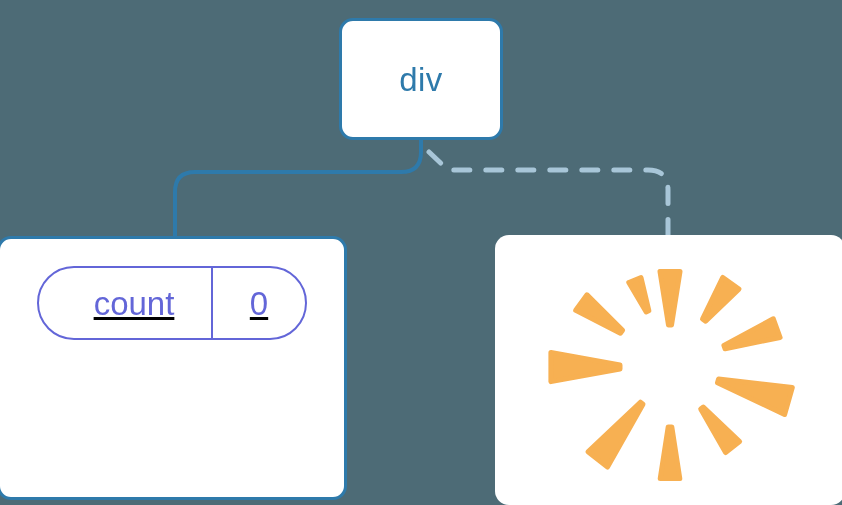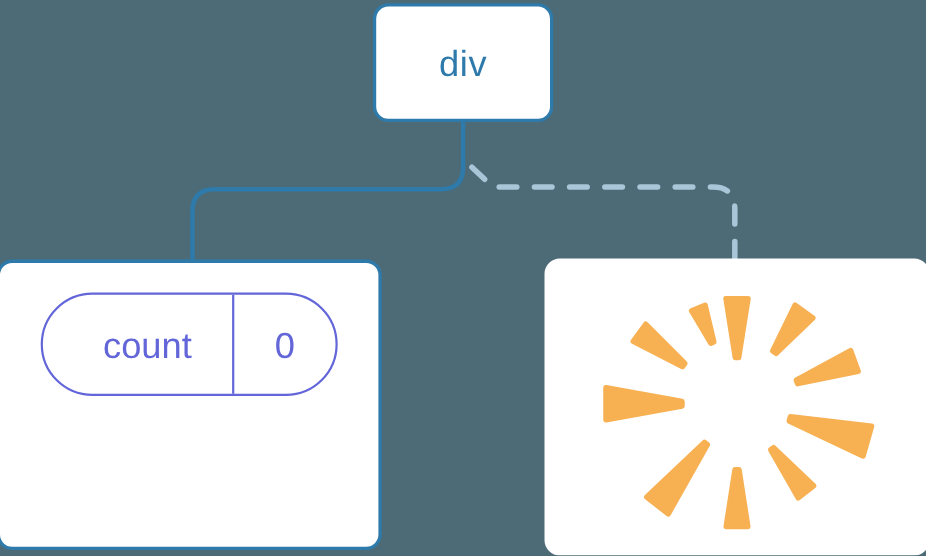--- a/index.html
+++ b/index.html
@@ -34,23 +34,23 @@
   
   .node {
     position: absolute;
     background: #ffffff;
     box-sizing: border-box;
     z-index: 2;
   }
 
   .node-div {
     left: 339px;
-    top: 3px;
+    top: 18px;
     width: 164px;
-    height: 108px;
+    height: 122px;
     border: 3px solid #2e7aab;
     border-radius: 14px;
     display: flex;
     align-items: center;
     justify-content: center;
   }
   .node-div .node-title {
     color: #2e7aab;
     font-size: 33px;
     line-height: 1;
@@ -72,27 +72,28 @@
     color: #2e7aab;
     font-size: 34px;
     line-height: 1;
     margin-top: 54px;
     letter-spacing: 0.3px;
   }
 
   
   .prop-pill {
     margin-top: 27px;
-    height: 94px;
+    height: 74px;
     display: flex;
     align-items: stretch;
     border: 2px solid #6366d8;
     border-radius: 60px;
     box-sizing: border-box;
     background: #ffffff;
+    text-decoration: underline;
   }
   .prop-key, .prop-val {
     display: flex;
     align-items: center;
     justify-content: center;
     color: #6366d8;
     font-size: 33px;
     line-height: 1;
     box-sizing: border-box;
   }

